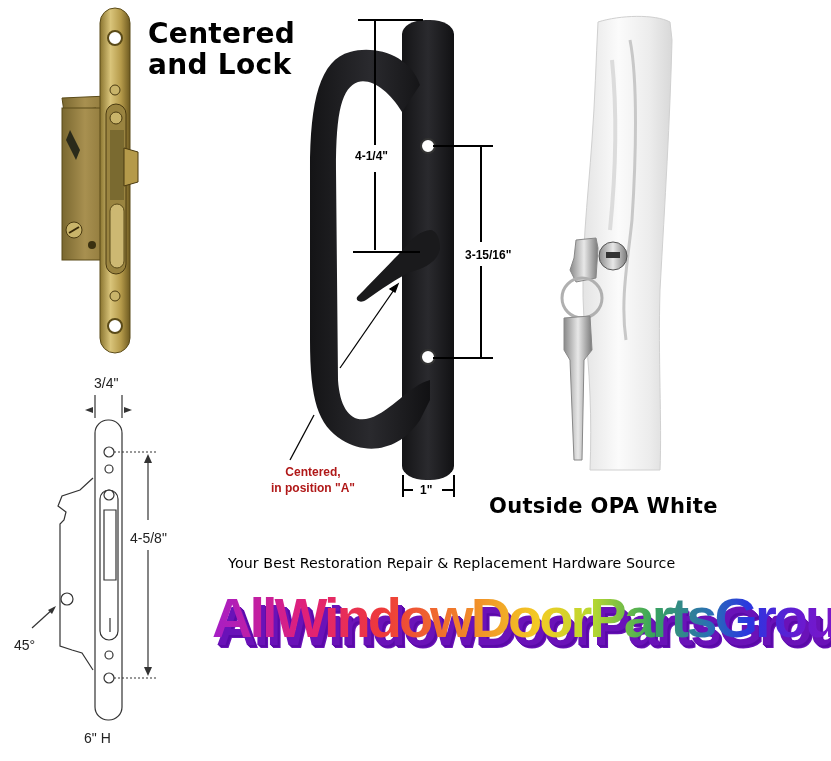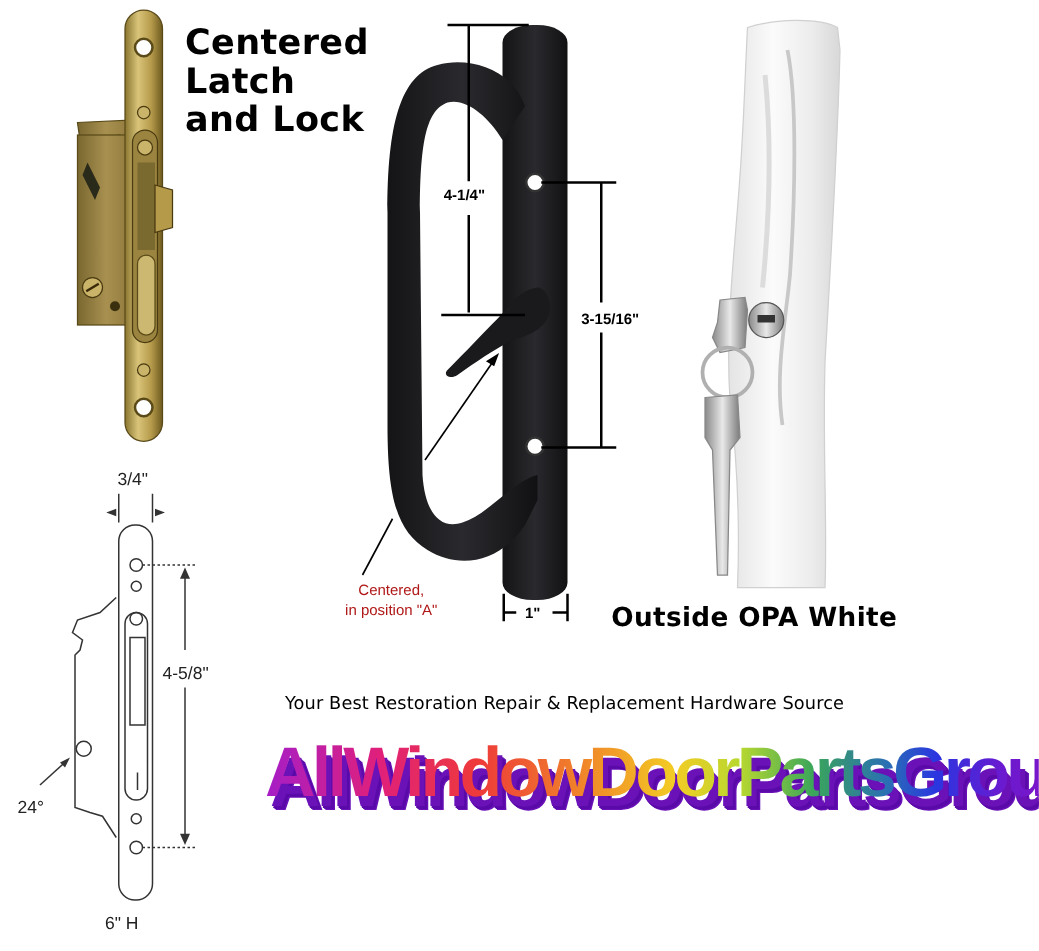--- a/index.html
+++ b/index.html
@@ -4,22 +4,22 @@
 <style>
   html, body { margin: 0; padding: 0; background: #ffffff; }
   body { width: 831px; height: 761px; position: relative; overflow: hidden; font-family: "Liberation Sans", sans-serif; }
   .abs { position: absolute; }
   .title-heading { left: 148px; top: 18px; width: 192px; font-family: "DejaVu Sans", sans-serif; font-weight: 900; font-size: 28px; line-height: 31px; color: #000; text-align: left; letter-spacing: 0.3px; }
   .title-heading span { display: block; }
   .title-heading .l2 { padding-right: 30px; }
   .title-heading .l3 { padding-right: 35px; }
   .dim { font-family: "Liberation Sans", sans-serif; font-weight: bold; font-size: 12px; color: #000; background: #fff; }
   .dim-thin { font-family: "Liberation Sans", sans-serif; font-size: 14px; color: #222; background: #fff; }
-  .note-red { left: 258px; top: 464px; width: 110px; text-align: center; color: #b01818; font-weight: normal; font-size: 12px; line-height: 16px; }
-  .caption-white { left: 489px; top: 482px; font-family: "DejaVu Sans", sans-serif; font-weight: 900; font-size: 21px; color: #000; letter-spacing: 0.3px; }
+  .note-red { left: 258px; top: 464px; width: 110px; text-align: center; color: #b01818; font-weight: bold; font-size: 12px; line-height: 16px; }
+  .caption-white { left: 489px; top: 494px; font-family: "DejaVu Sans", sans-serif; font-weight: 900; font-size: 21px; color: #000; letter-spacing: 0.3px; }
   .tagline { left: 228px; top: 555px; font-family: "DejaVu Sans", sans-serif; font-weight: normal; font-size: 14.2px; color: #000; letter-spacing: 0.1px; }
   .logo { left: 212px; top: 588px; font-family: "Liberation Sans", sans-serif; font-weight: 900; font-size: 56px; letter-spacing: -3px; line-height: 60px; white-space: nowrap; transform: scaleY(1.0); }
   .logo .shadow { position: absolute; left: 4px; top: 8px; color: #6a12b8; text-shadow: 1px 1px 0 #5a0aa8, 2px 2px 0 #5a0aa8, 3px 3px 0 #6a12b8; }
   .logo .face { position: relative; background: linear-gradient(90deg, #a51ec7 0%, #e0207a 14%, #ee3a3a 26%, #f0802a 38%, #f3cc24 50%, #b8d830 58%, #3aa65a 67%, #2a6fb4 76%, #2a36e0 82%, #6a1ad0 90%, #8a12c0 100%); -webkit-background-clip: text; background-clip: text; color: transparent; }
   svg { position: absolute; overflow: visible; }
 </style>
 </head>
 <body>
 
 <svg class="abs" style="left:30px;top:0;" width="130" height="360" viewBox="0 0 130 360">
@@ -51,21 +51,20 @@
   <circle cx="85" cy="296" r="5" fill="#c9b46a" stroke="#4a3a10"></circle>
   <rect x="76" y="104" width="20" height="170" rx="10" fill="#9a8440" stroke="#4a3a10"></rect>
   <circle cx="86" cy="118" r="6" fill="#c9b46a" stroke="#4a3a10"></circle>
   <rect x="80" y="130" width="14" height="70" fill="#7a6a30"></rect>
   <path d="M94 148 L108 152 L108 182 L94 186 Z" fill="#b59a4a" stroke="#4a3a10"></path>
   <rect x="80" y="204" width="14" height="64" rx="7" fill="#cdb872" stroke="#5a4a18"></rect>
 </svg>
 
 <div class="abs title-heading">
   <span class="l1">Centered</span>
-  <span class="l2">Latch</span>
   <span class="l3">and Lock</span>
 </div>
 
 <svg class="abs" style="left:280px;top:0;" width="240" height="500" viewBox="0 0 240 500">
   <defs>
     <linearGradient id="blk" x1="0" x2="1">
       <stop offset="0" stop-color="#141416"></stop>
       <stop offset="0.5" stop-color="#2a2a2e"></stop>
       <stop offset="1" stop-color="#111113"></stop>
     </linearGradient>
@@ -171,21 +170,21 @@
     <path d="M45 40 L53 37 L53 43 Z"></path>
     <path d="M92 40 L84 37 L84 43 Z"></path>
     <path d="M108 84 L104 93 L112 93 Z"></path>
     <path d="M108 306 L104 297 L112 297 Z"></path>
     <path d="M16 236 L8 240 L12 244 Z"></path>
   </g>
 </svg>
 
 <div class="abs dim-thin" style="left:94px;top:375px;">3/4"</div>
 <div class="abs dim-thin" style="left:130px;top:530px;">4-5/8"</div>
-<div class="abs dim-thin" style="left:14px;top:637px;">24°</div>
+<div class="abs dim-thin" style="left:14px;top:637px;">45°</div>
 <div class="abs dim-thin" style="left:84px;top:730px;">6" H</div>
 
 <div class="abs tagline">Your Best Restoration Repair &amp; Replacement Hardware Source</div>
 
 <div class="abs logo">
   <span class="shadow">AllWindowDoorPartsGroup</span>
   <span class="face">AllWindowDoorPartsGroup</span>
 </div>
 
 </body></html>

